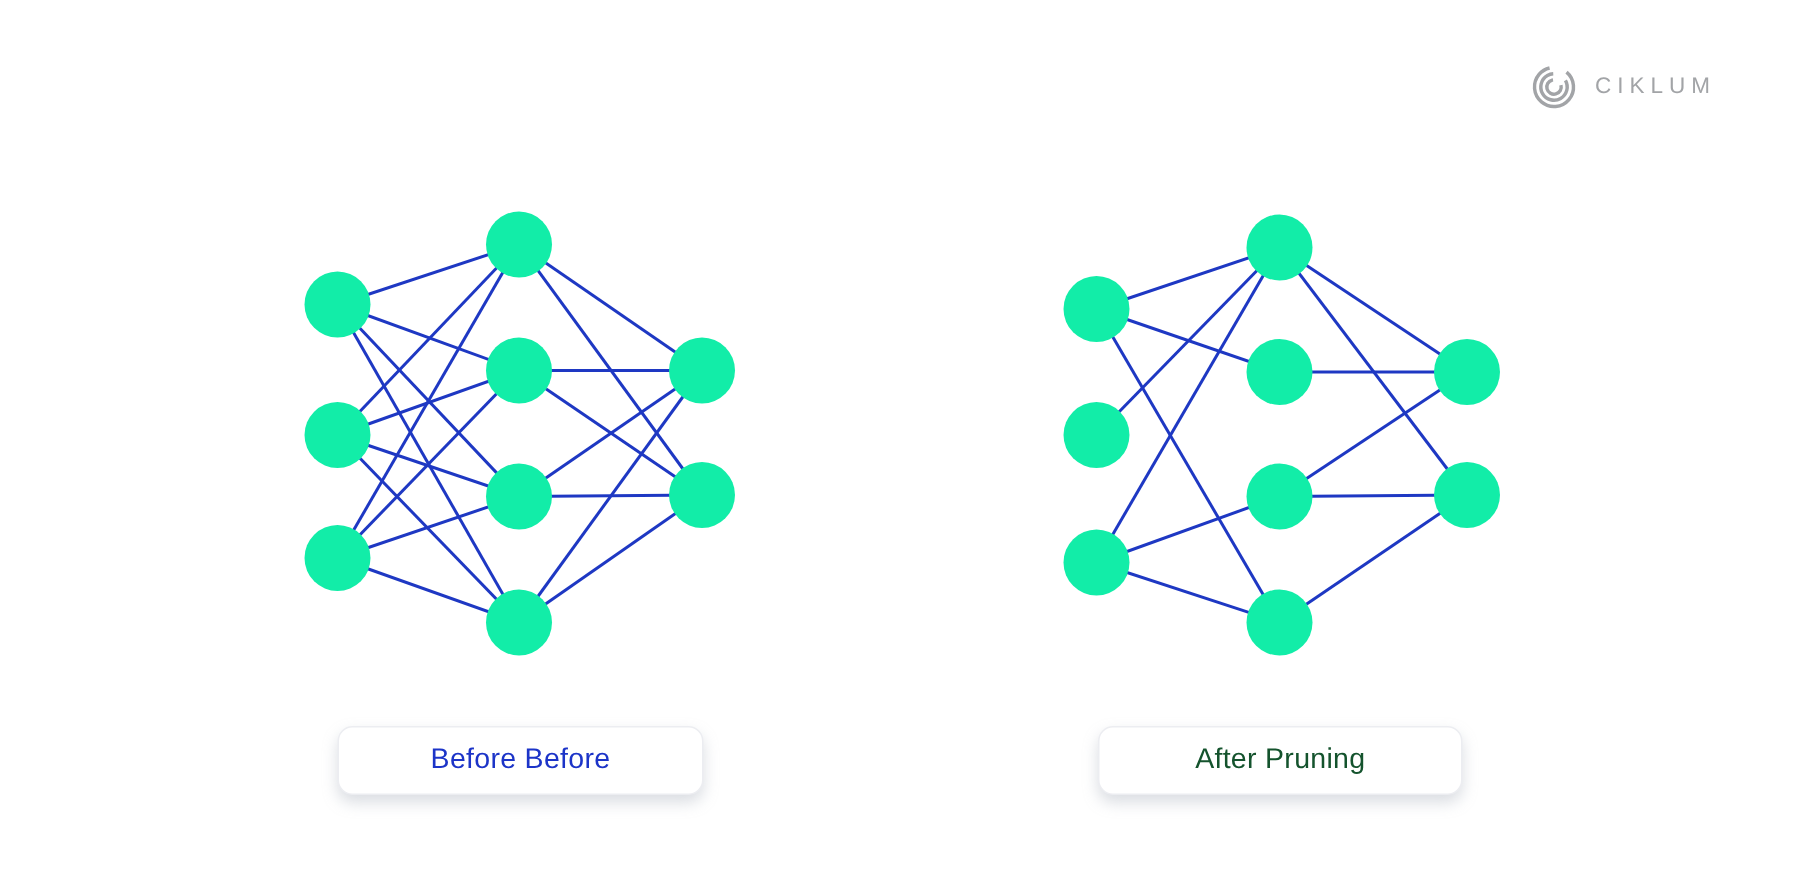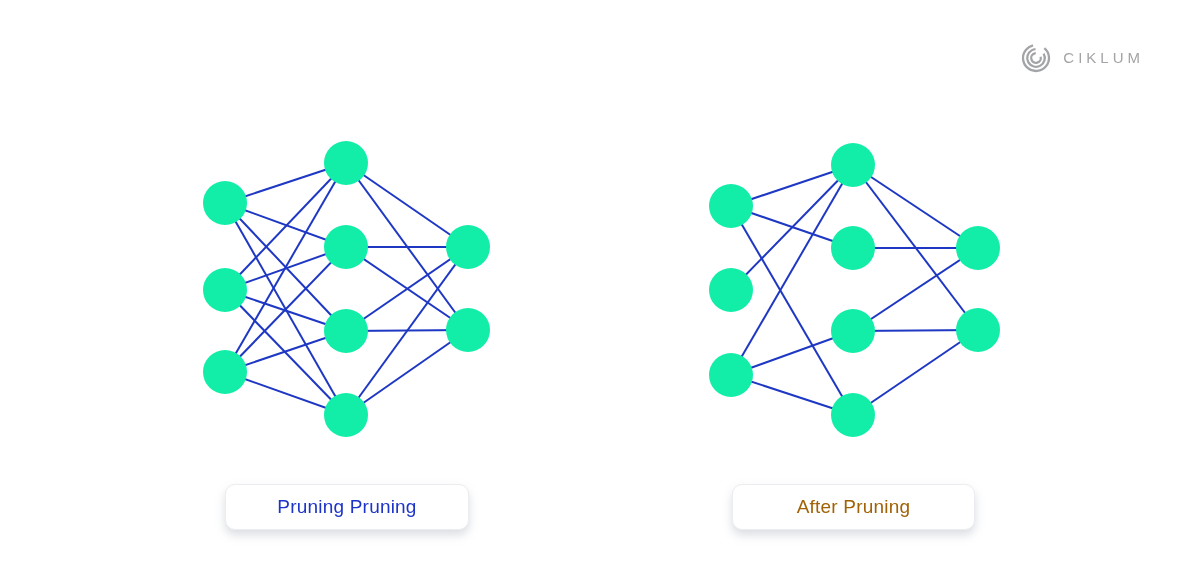--- a/index.html
+++ b/index.html
@@ -112,24 +112,24 @@
         <circle cx="853" cy="165" r="22" fill="#12EDA8"></circle>
         <circle cx="853" cy="248" r="22" fill="#12EDA8"></circle>
         <circle cx="853" cy="331" r="22" fill="#12EDA8"></circle>
         <circle cx="853" cy="415" r="22" fill="#12EDA8"></circle>
         <circle cx="978" cy="248" r="22" fill="#12EDA8"></circle>
         <circle cx="978" cy="330" r="22" fill="#12EDA8"></circle>
       </g>
     </svg>
 
   <div class="caption-pill" id="pill-before" style="color: rgb(28, 52, 200);">
-    <span>Pruning Pruning</span>
+    <span>Before Before</span>
   </div>
 
-  <div class="caption-pill" id="pill-after" style="color: #a16207;">
+  <div class="caption-pill" id="pill-after" style="color: #14532d;">
     <span>After Pruning</span>
   </div>
 
   <div class="brand-logo">
     <svg width="31" height="37" viewBox="0 0 31 37" xmlns="http://www.w3.org/2000/svg">
       <g fill="none" class="logo-stroke" stroke-width="2.3" stroke="#A2A4A7">
         <circle cx="15" cy="19" r="13" stroke-dasharray="69.2 12.5" transform="rotate(-50 15 19)"></circle>
         <circle cx="15" cy="19" r="8.8" stroke-dasharray="45.3 10" transform="rotate(-30 15 19)"></circle>
         <circle cx="15" cy="19" r="4.8" stroke-dasharray="23.1 7.1" transform="rotate(-15 15 19)"></circle>
       </g>

